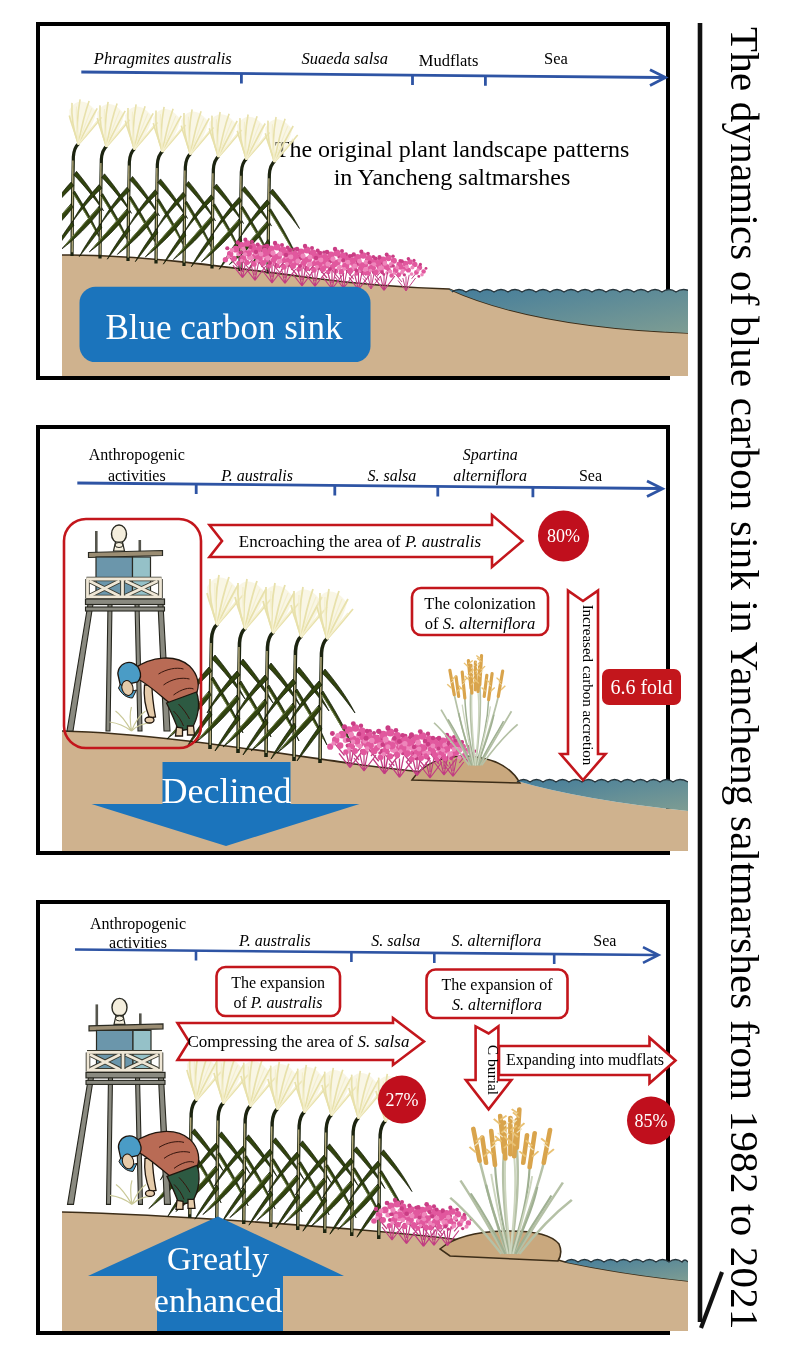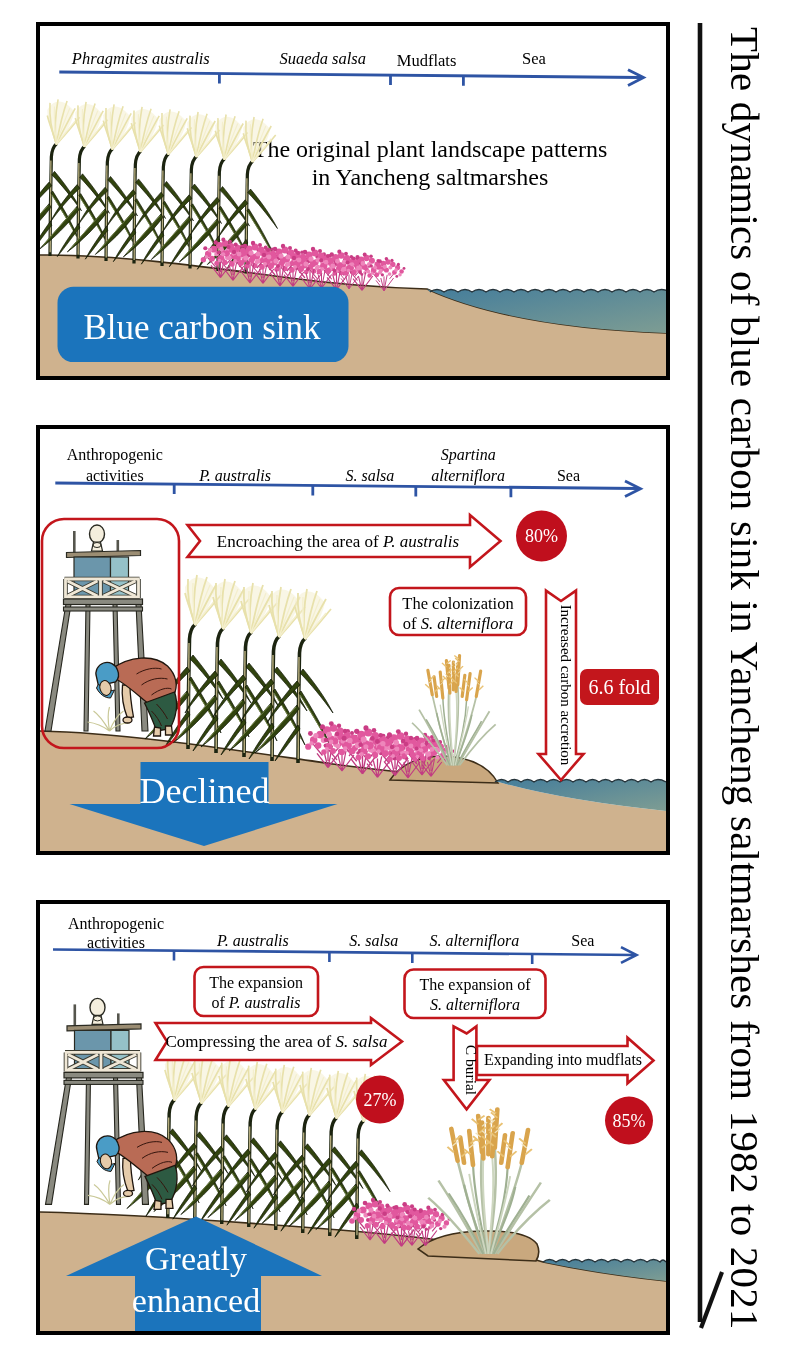--- a/index.html
+++ b/index.html
@@ -1,17 +1,17 @@
 <!DOCTYPE html>
 <html><head>
 <meta charset="utf-8">
 <style>
 html,body{margin:0;padding:0;width:800px;height:1366px;background:#fff;overflow:hidden;
 font-family:"Liberation Serif",serif;}
-.panel{position:absolute;left:36px;width:634px;border:4px solid #000;background:#fff;box-sizing:border-box;}
+.panel{position:absolute;left:36px;width:634px;border:4px solid #000;background:#fff;box-sizing:border-box;padding-left:22px;}
 svg{display:block}
 .vtitle{position:absolute;left:769px;top:27px;font-size:41px;color:#000;white-space:nowrap;
 transform-origin:top left;transform:rotate(90deg);letter-spacing:0.2px;}
 </style>
 </head>
 <body>
 <svg width="0" height="0" style="position:absolute">
 <defs>
 <linearGradient id="wg" x1="0" y1="0" x2="1" y2="1">
 <stop offset="0" stop-color="#447d9b"></stop>

